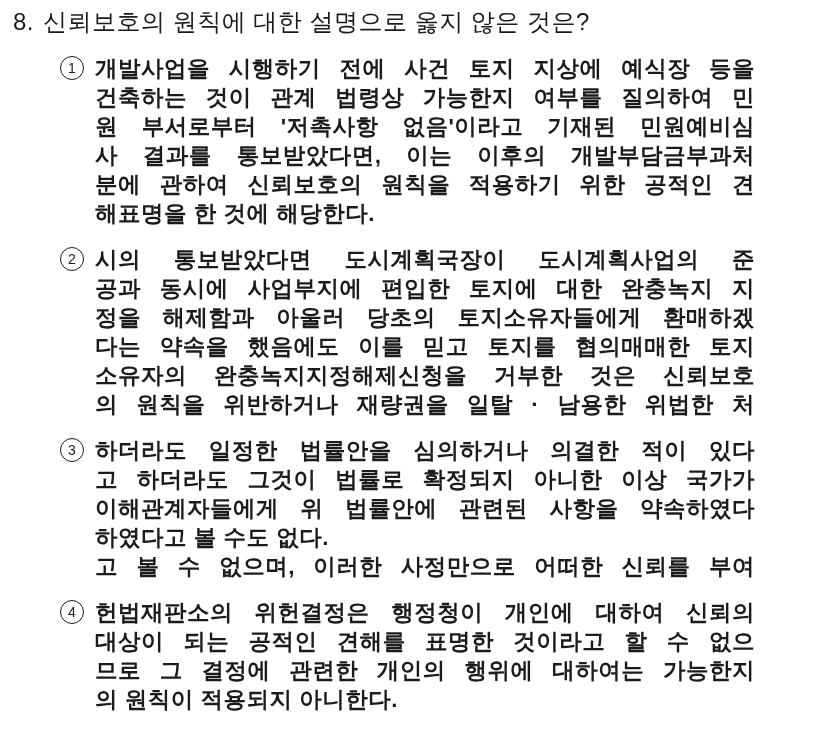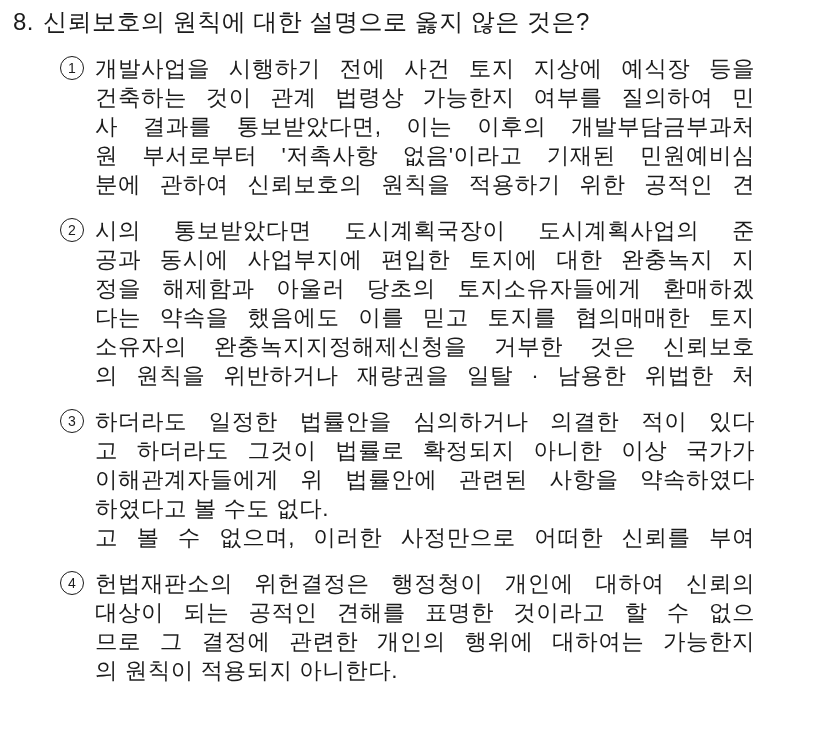--- a/index.html
+++ b/index.html
@@ -50,20 +50,21 @@
     font-size: 14px;
     line-height: 1;
     margin: 2px 11px 0 0;
     box-sizing: border-box;
   }
   .option-text {
     width: 660px;
     font-size: 22.5px;
     line-height: 29px;
     letter-spacing: 0.5px;
+    font-weight: bold;
   }
   .line {
     text-align: justify;
     text-align-last: justify;
   }
   .line.last {
     text-align: left;
     text-align-last: left;
   }
 </style>
@@ -76,23 +77,24 @@
     <span class="qtitle">신뢰보호의 원칙에 대한 설명으로 옳지 않은 것은?</span>
   </div>
   <div class="options">
   <div class="option">
     <span class="marker">
       <span class="digit">1</span>
     </span>
     <div class="option-text">
           <div class="line">개발사업을 시행하기 전에 사건 토지 지상에 예식장 등을</div>
           <div class="line">건축하는 것이 관계 법령상 가능한지 여부를 질의하여 민</div>
+          <div class="line">원 부서로부터 '저촉사항 없음'이라고 기재된 민원예비심</div>
           <div class="line">사 결과를 통보받았다면, 이는 이후의 개발부담금부과처</div>
-          <div class="line">원 부서로부터 '저촉사항 없음'이라고 기재된 민원예비심</div>
           <div class="line">분에 관하여 신뢰보호의 원칙을 적용하기 위한 공적인 견</div>
+          <div class="line last">해표명을 한 것에 해당한다.</div>
         </div>
   </div>
 
   <div class="option">
     <span class="marker">
       <span class="digit">2</span>
     </span>
     <div class="option-text">
           <div class="line">시의 통보받았다면 도시계획국장이 도시계획사업의 준</div>
           <div class="line">공과 동시에 사업부지에 편입한 토지에 대한 완충녹지 지</div>

